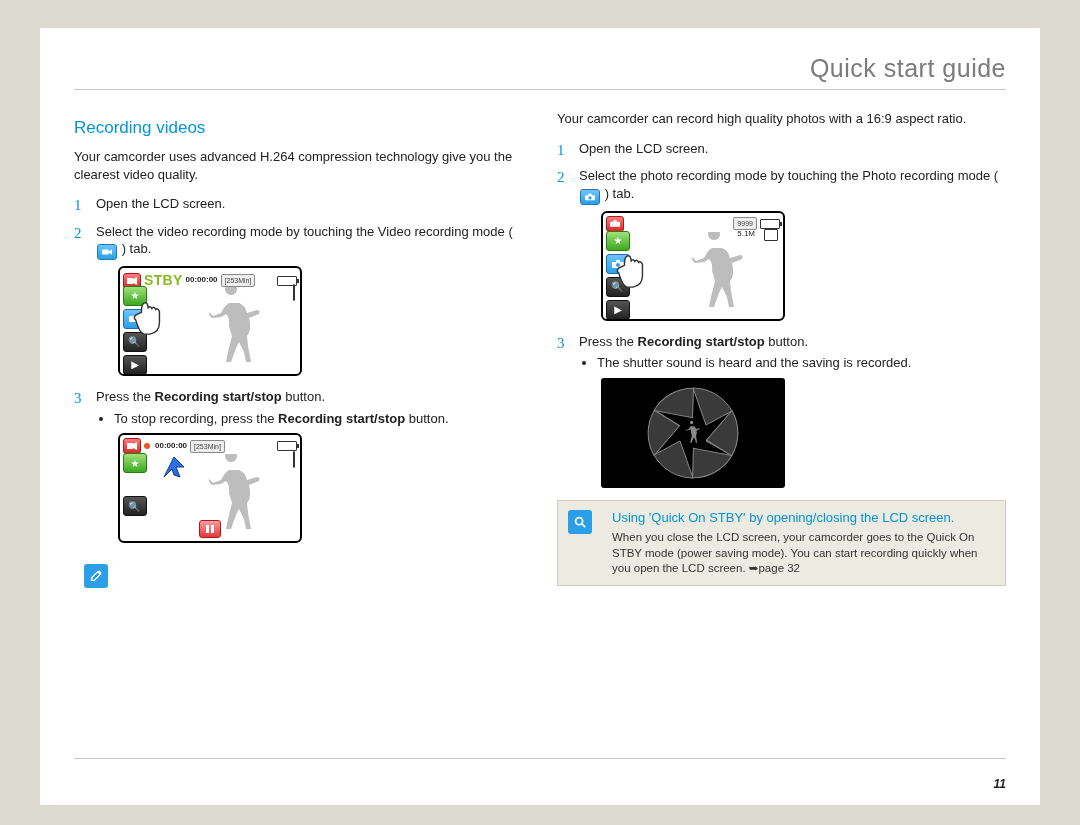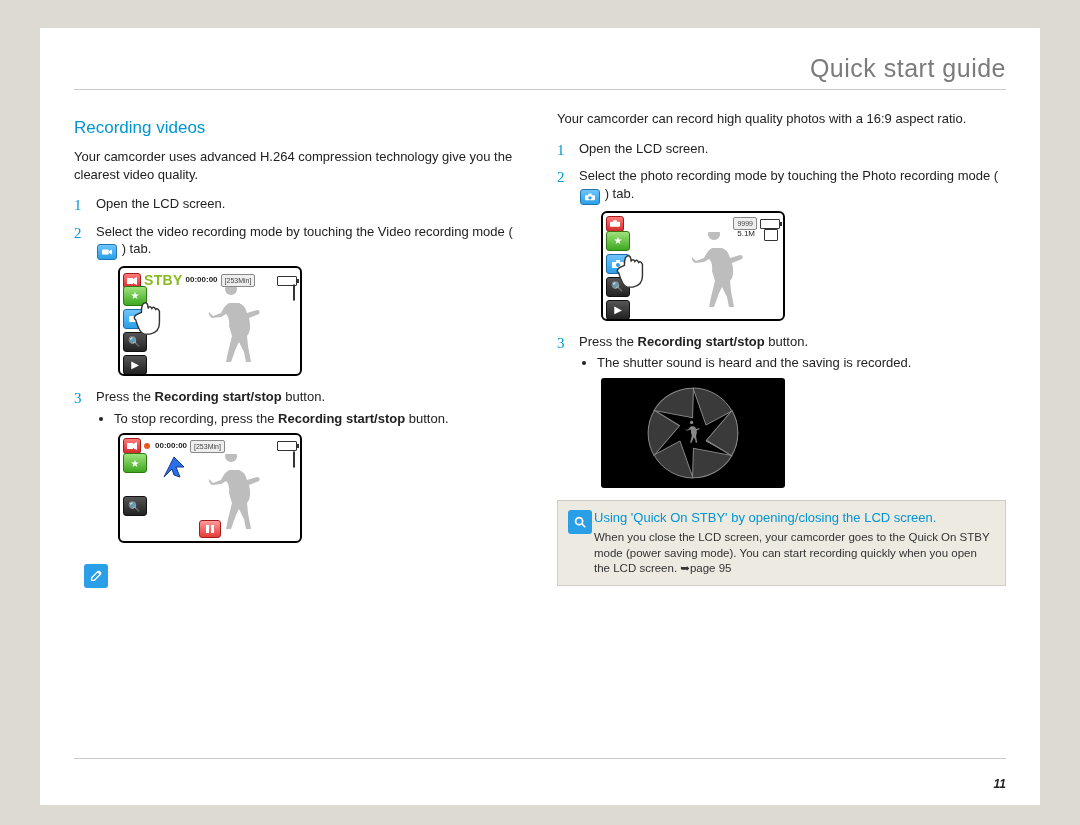--- a/index.html
+++ b/index.html
@@ -163,21 +163,21 @@
   .pause-bars span{ width:3px; height:8px; background:#fff;}
   .hand {
     position:absolute; left:10px; top:32px; width:38px; height:36px;
   }
   .hand svg{width:100%; height:100%;}
   .cursor-arrow {
     position:absolute; left:40px; top:18px; width:28px; height:28px;
   }
   .cursor-arrow svg{width:100%;height:100%;}
   .note-box {
-    display:flex; gap:2px; align-items:flex-start;
+    display:flex; gap:20px; align-items:flex-start;
     padding:8px 10px; 
     font-size:12px; line-height:1.35;
   }
   .note-box.info {
     background:#eceae1; border:1px solid #cfcdc2;
   }
   .note-icon {
     min-width:24px; height:24px; border-radius:3px;
     display:flex; align-items:center; justify-content:center;
     margin-top:1px;
@@ -427,21 +427,21 @@
       <div class="note-box info">
         <div class="note-icon bluesq">
           <svg viewBox="0 0 16 16">
               <circle cx="7" cy="7" r="4"></circle>
               <line x1="10" y1="10" x2="14" y2="14"></line>
             </svg>
         </div>
         <div>
           <div class="info-title">Using 'Quick On STBY' by opening/closing the LCD screen.</div>
           <div class="info-body">
-            <span>When you close the LCD screen, your camcorder goes to the Quick On STBY mode (power saving mode). You can start recording quickly when you open the LCD screen. </span><span class="ref-arrow">➥page 95</span>
+            <span>When you close the LCD screen, your camcorder goes to the Quick On STBY mode (power saving mode). You can start recording quickly when you open the LCD screen. </span><span class="ref-arrow">➥page 32</span>
           </div>
         </div>
       </div>
     </div>
   </div>
 
   <hr class="footer-rule">
   <div class="page-number">11</div>
 </div>
 

